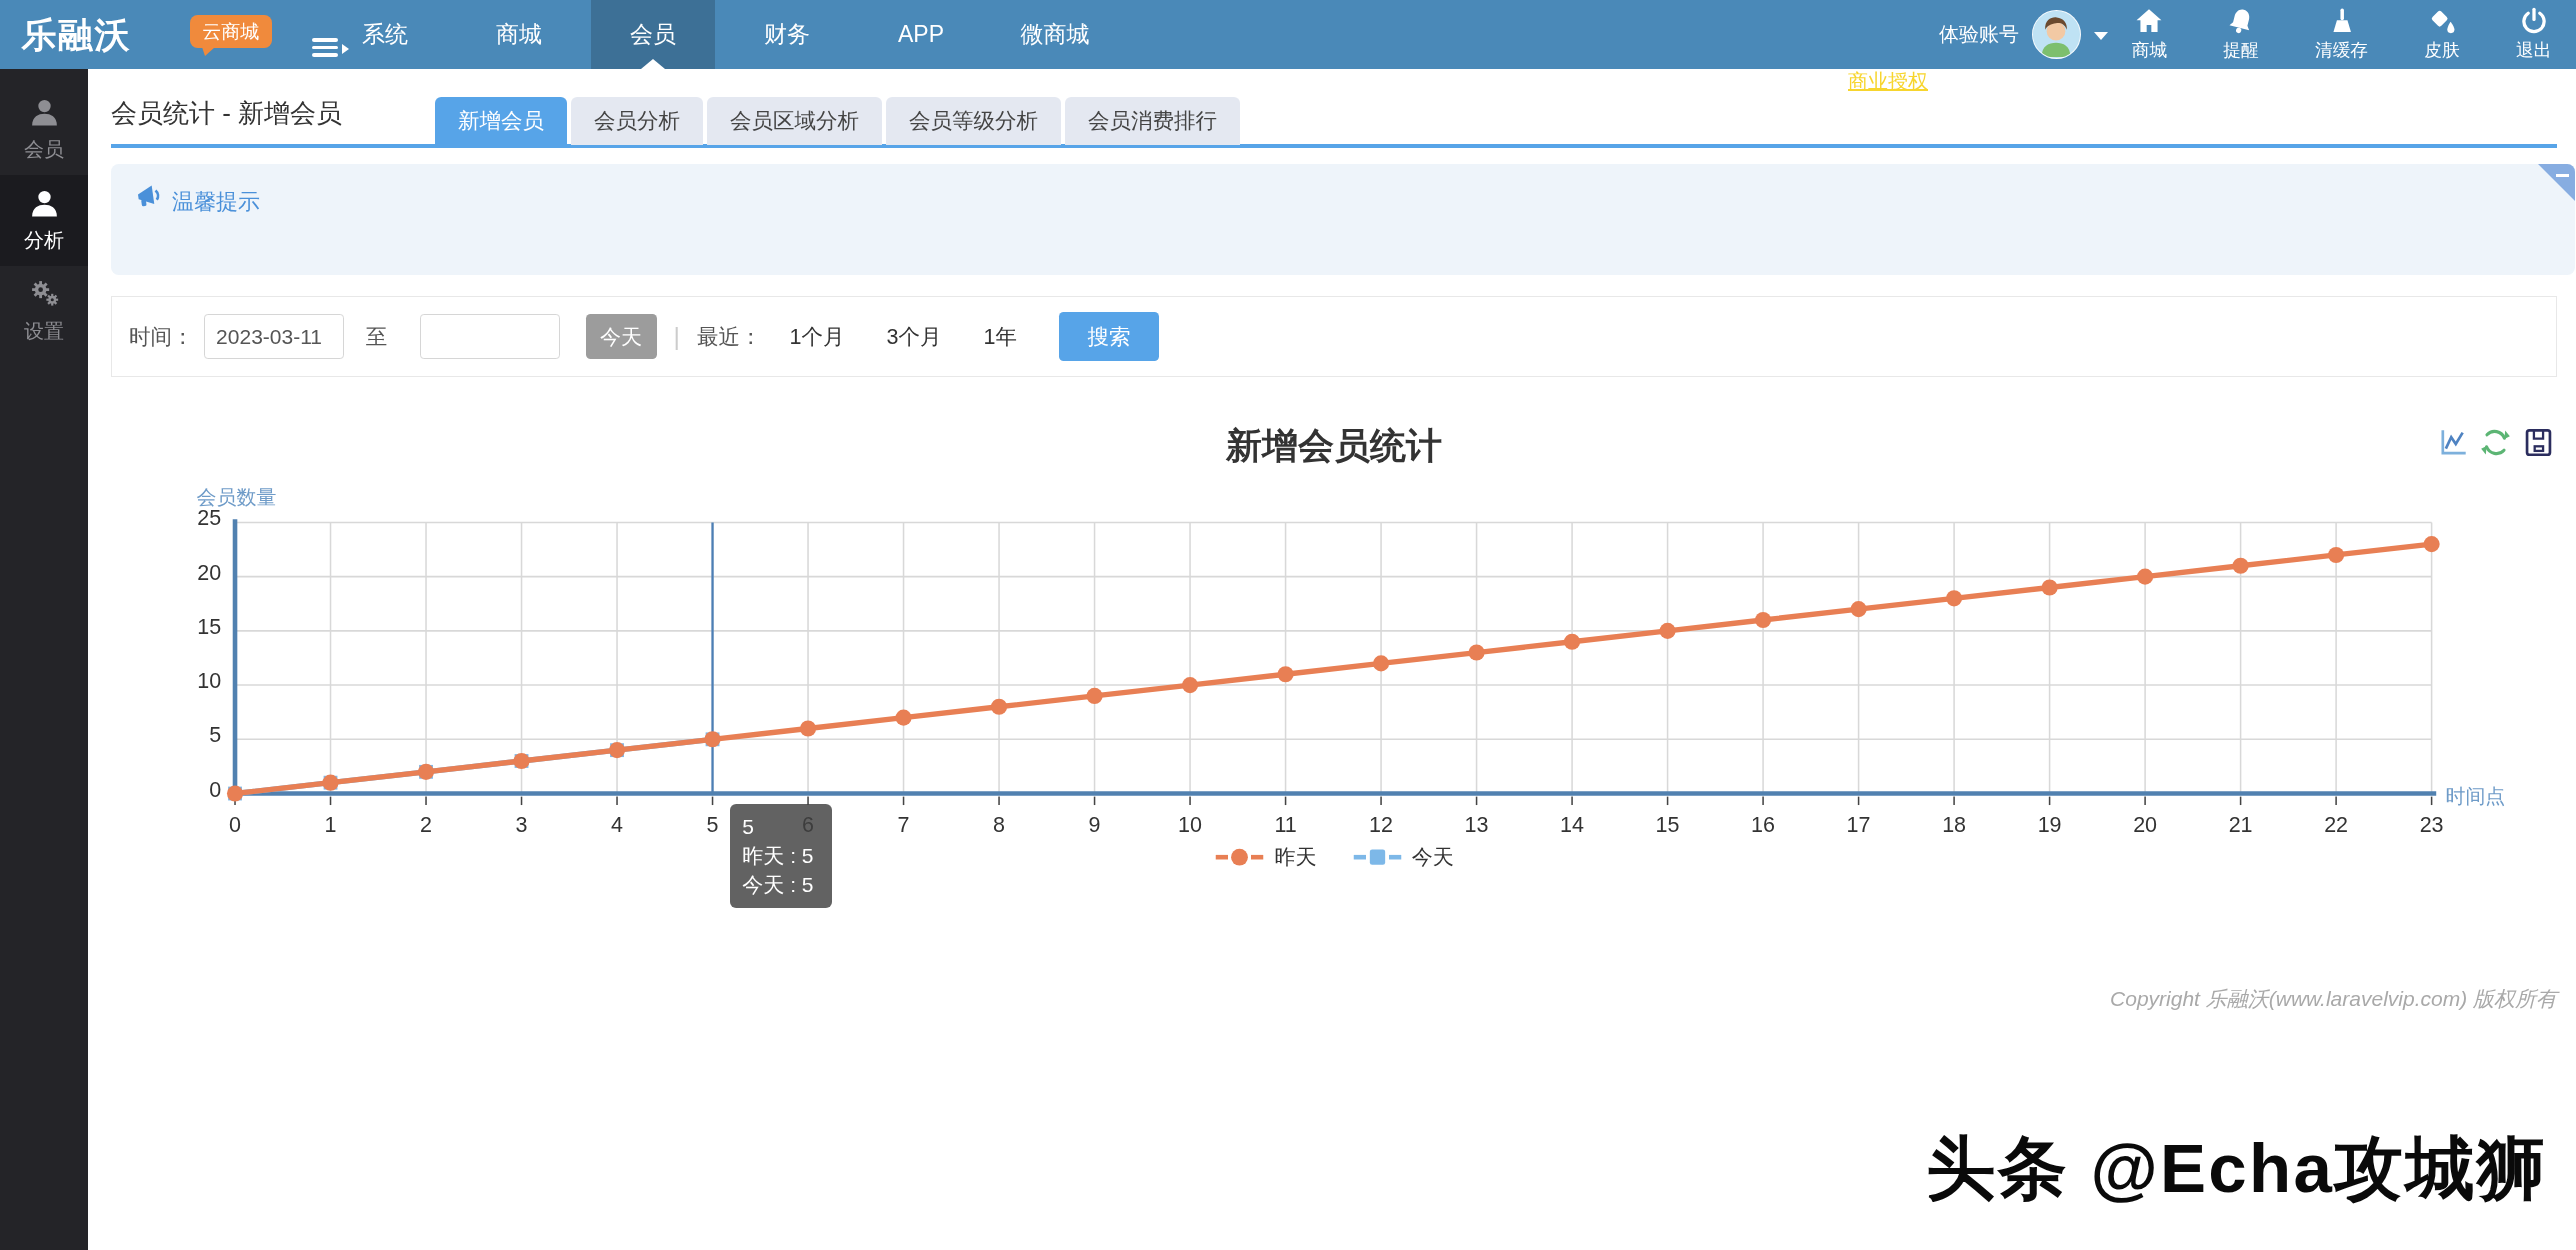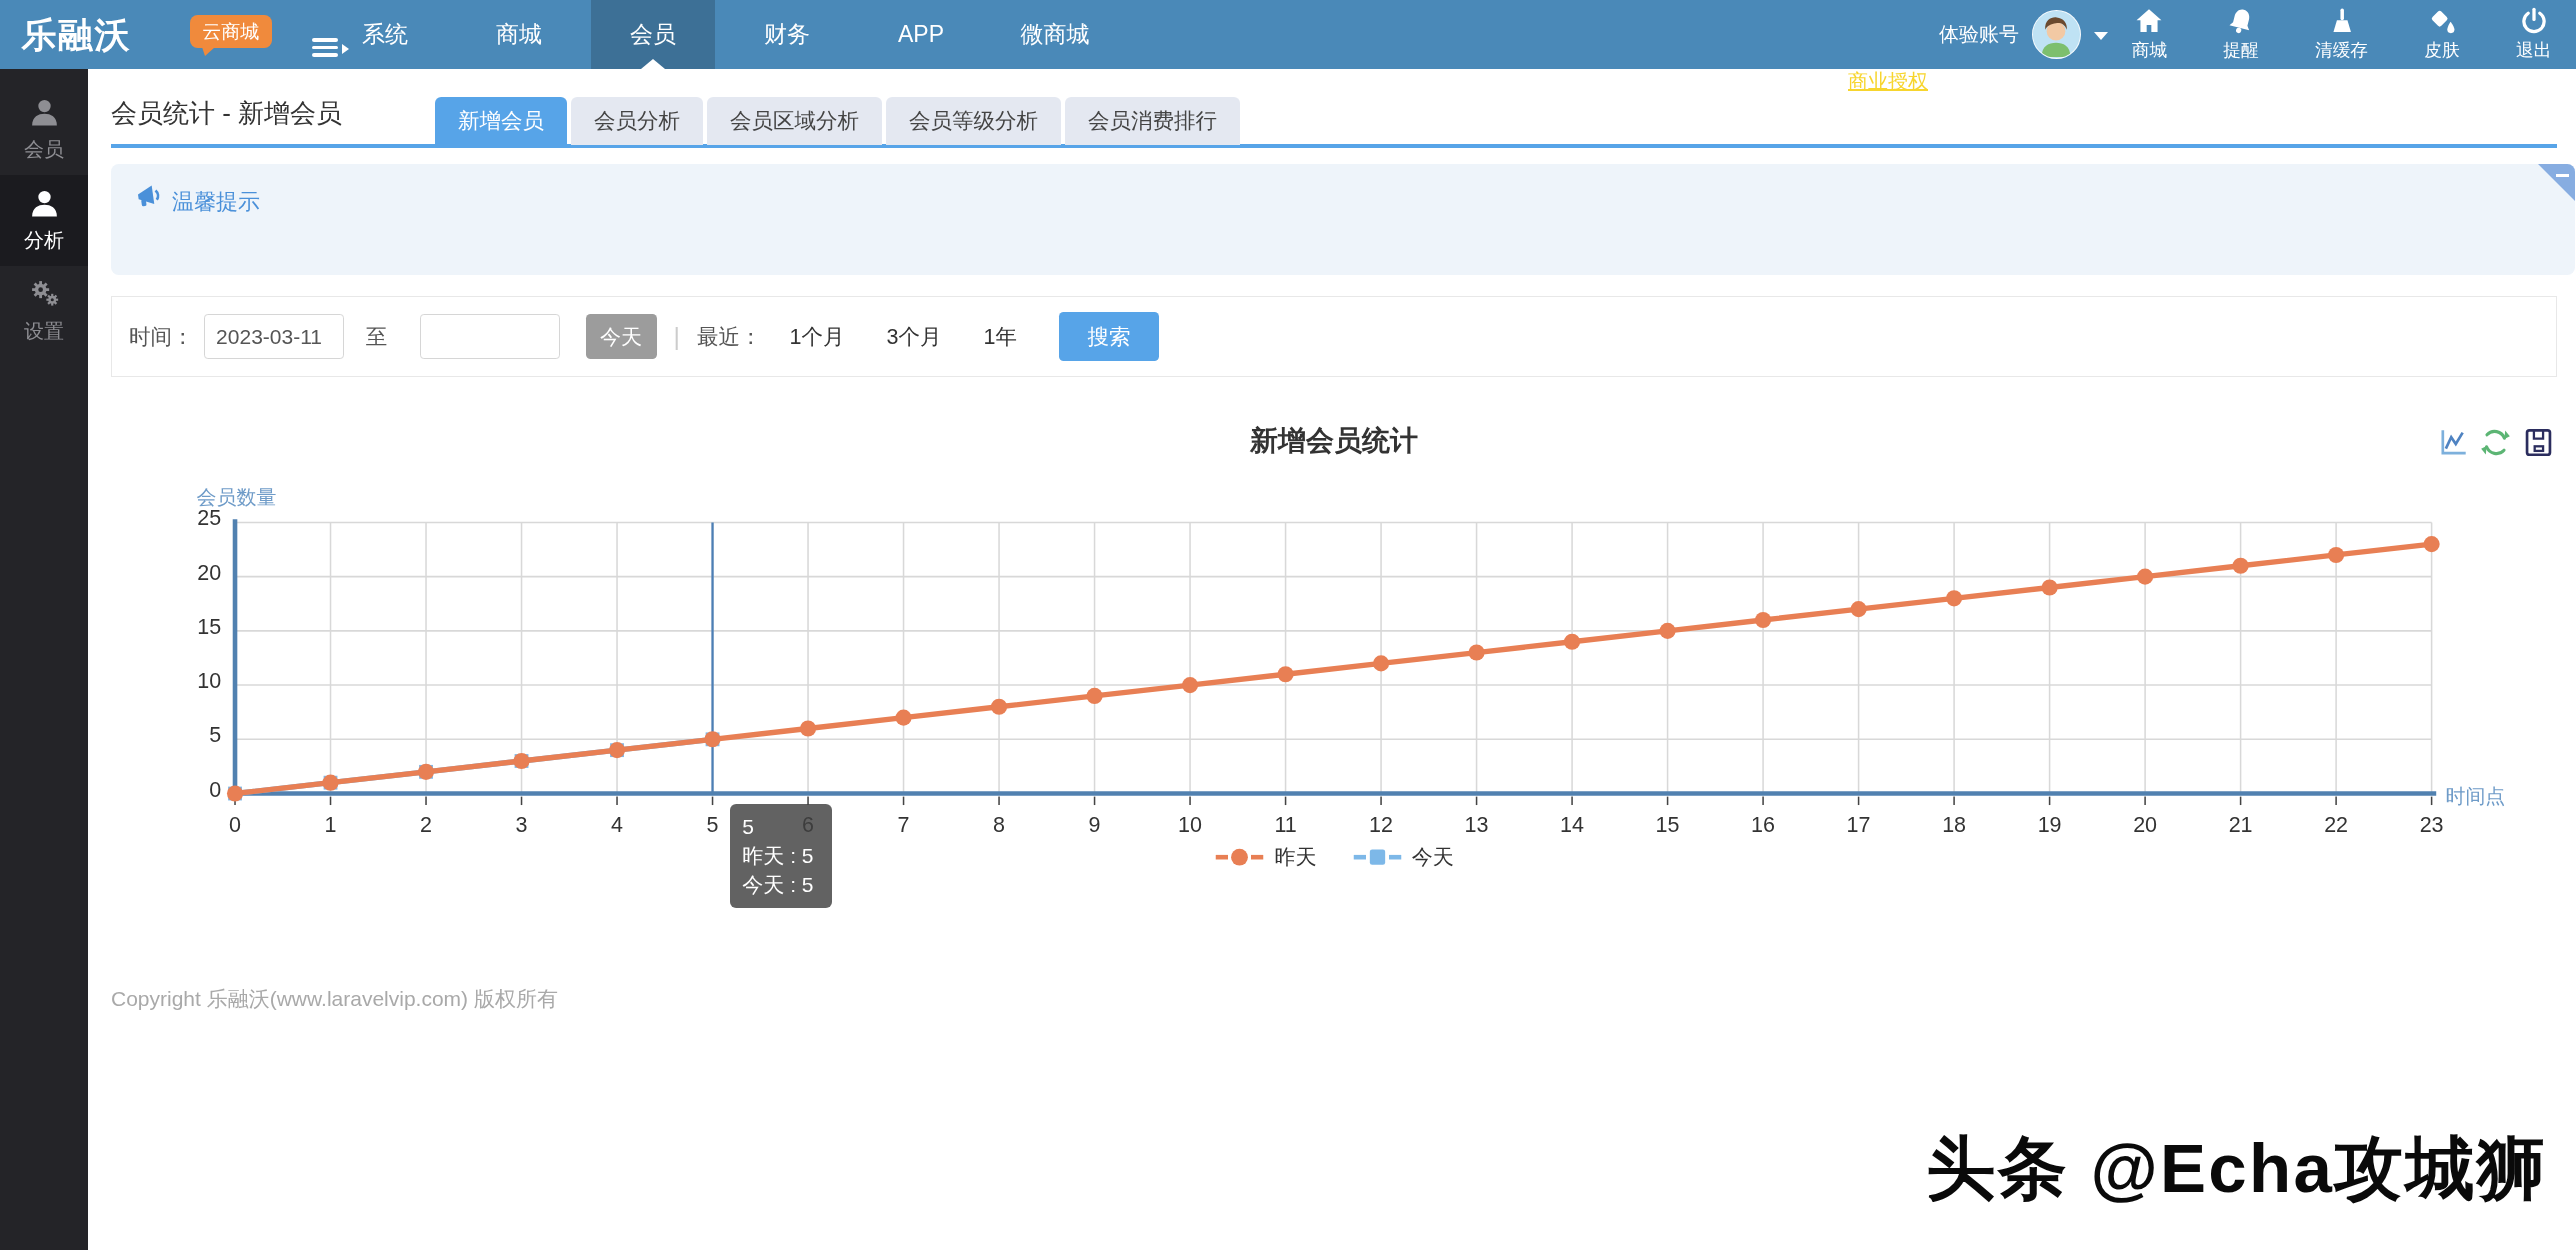--- a/index.html
+++ b/index.html
@@ -54,31 +54,31 @@
   .filterbox{position:absolute;left:111px;top:296px;width:2446px;height:81px;border:1.5px solid #e8e8e8;box-sizing:border-box;background:#fff;display:flex;align-items:center;padding-left:17px;}
   .f-label{font-size:21.5px;color:#555;white-space:nowrap;}
   input.date{width:140px;height:45px;border:1.5px solid #d6d6d6;border-radius:3.8px;font-size:21px;color:#555;padding:0 10.8px;margin-left:10.8px;box-sizing:border-box;font-family:inherit;outline:none;}
   .to{margin:0 21.5px;}
   .btn-today{margin-left:26px;width:71px;height:45px;background:#9c9c9c;color:#fff;border:none;border-radius:4.6px;font-size:21px;cursor:pointer;font-family:inherit;}
   .sep{margin:0 17px;color:#ccc;font-size:24.6px;}
   .quick{display:flex;gap:42px;margin-left:28px;}
   .quick span{font-size:21.5px;color:#333;cursor:pointer;}
   .btn-search{margin-left:42px;width:100px;height:49px;background:#57a4e8;color:#fff;border:none;border-radius:4.6px;font-size:21.5px;cursor:pointer;font-family:inherit;}
   
-  .chart-title{position:absolute;left:111px;top:422px;width:2446px;text-align:center;font-size:28px;font-weight:bold;color:#333;}
+  .chart-title{position:absolute;left:111px;top:422px;width:2446px;text-align:center;font-size:36px;font-weight:bold;color:#333;}
   .toolbox{position:absolute;left:2439px;top:427px;display:flex;gap:12.3px;}
   .toolbox .tool{cursor:pointer;}
   #chart-svg{position:absolute;left:0;top:484px;}
   #chart-svg text.tick{font-size:28px;fill:#333;font-family:"Liberation Sans","DejaVu Sans",sans-serif;}
   #chart-svg text.axisname{font-size:26px;fill:#6e9bc8;font-family:"Liberation Sans","DejaVu Sans",sans-serif;}
   #legend{position:absolute;left:111px;top:843px;width:2446px;display:flex;justify-content:center;gap:35px;align-items:center;}
   .legend-item{display:flex;align-items:center;gap:9.2px;font-size:21px;color:#333;cursor:pointer;}
   #tooltip{position:absolute;left:730px;top:804px;background:rgba(64,64,64,0.82);border-radius:6.1px;color:#fff;font-size:21px;line-height:29px;padding:7.7px 18.4px 9.2px 12.3px;z-index:15;pointer-events:none;}
   
-  .footer{position:absolute;left:111px;top:985px;width:2446px;text-align:left;font-size:21px;color:#a9a9a9;}
+  .footer{position:absolute;left:111px;top:985px;width:2446px;text-align:right;font-size:21px;color:#a9a9a9;font-style:italic;}
   .watermark{position:absolute;right:28px;top:1123px;font-size:69px;font-weight:bold;color:#0a0a0a;letter-spacing:2.3px;white-space:nowrap;
     text-shadow:-2.3px -2.3px 0 #fff,2.3px -2.3px 0 #fff,-2.3px 2.3px 0 #fff,2.3px 2.3px 0 #fff,0 0 9.2px #fff;}
 </style>
 </head>
 <body>
 
 <div class="topnav">
   <div class="logo">乐融沃</div>
   <div class="badge">云商城</div>
   <div class="hamburger">

